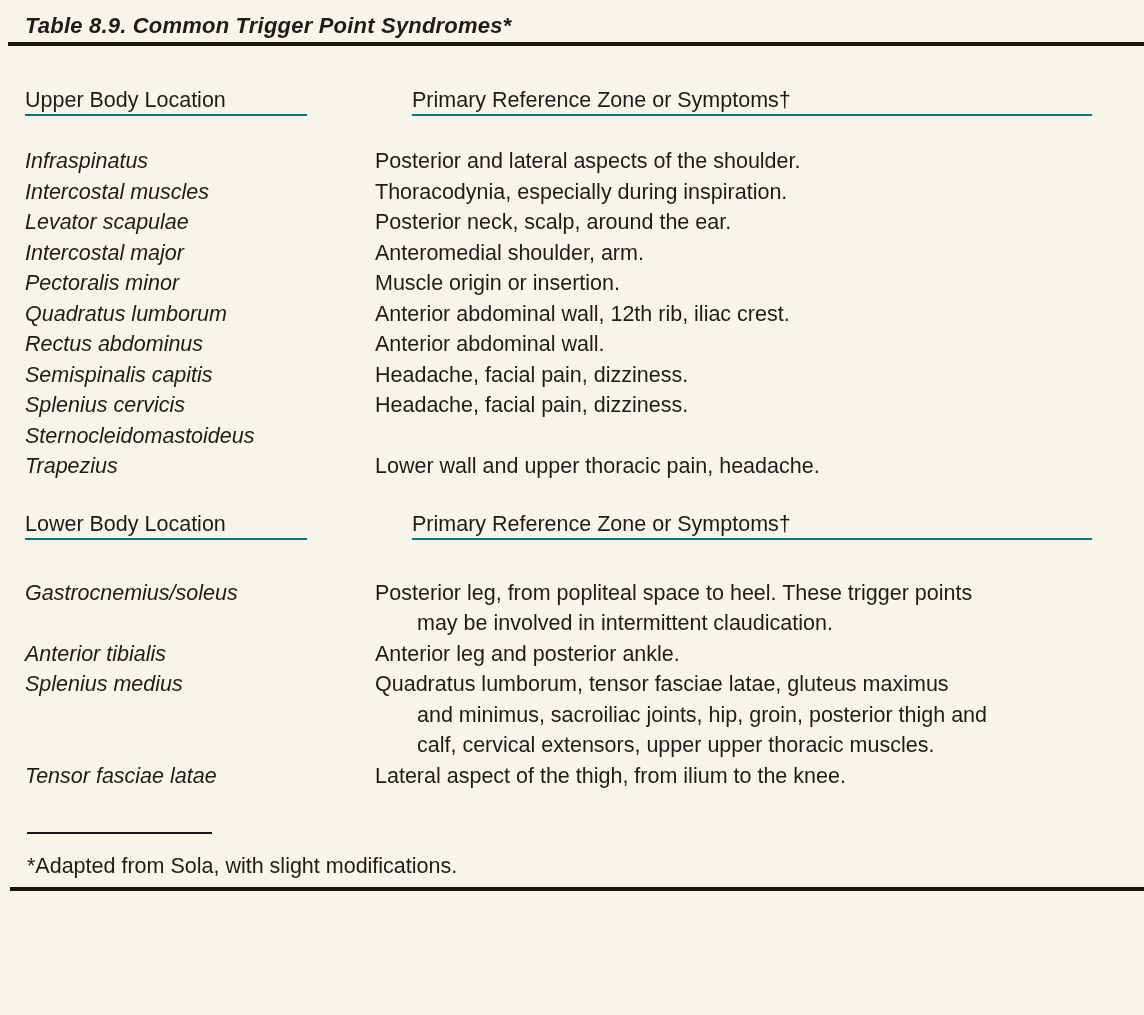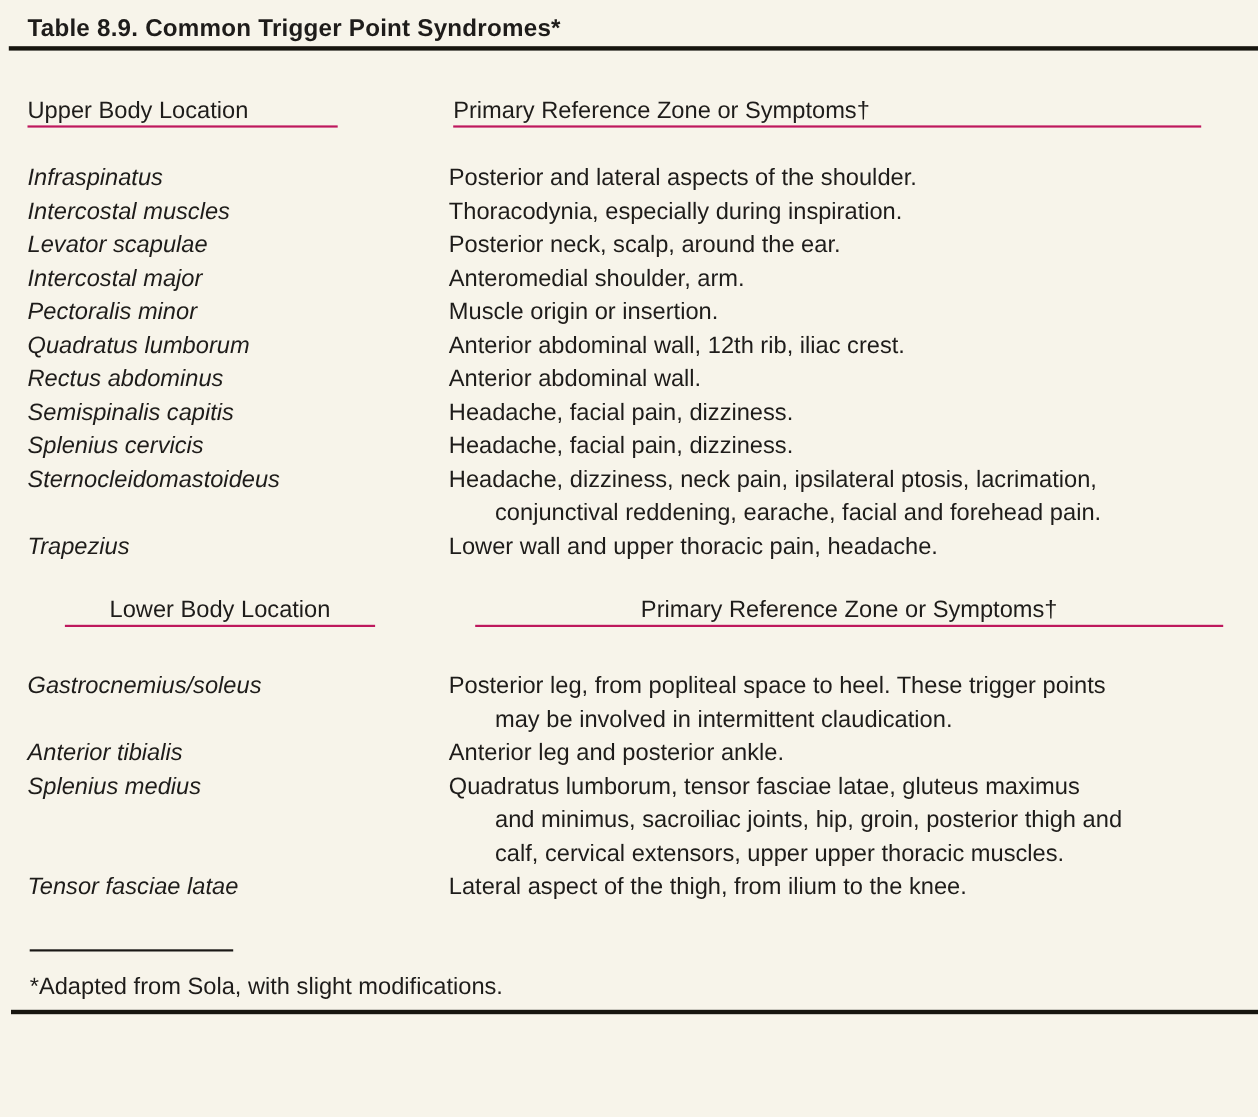--- a/index.html
+++ b/index.html
@@ -18,56 +18,56 @@
     overflow: hidden;
     box-sizing: border-box;
   }
   .title {
     padding-top: 13px;
     margin-left: 25px;
     font-size: 22px;
     font-weight: bold;
     line-height: 1.2;
     letter-spacing: 0.2px;
+    font-style: italic;
   }
   .title-rule {
     margin-top: 3px;
     margin-left: 8px;
     height: 4px;
     background: #17150f;
   }
   .bottom-rule {
     margin-top: 6px;
     margin-left: 10px;
     height: 4px;
     background: #17150f;
   }
   .section .header-row {
     display: grid;
     grid-template-columns: 350px 1fr;
     margin-left: 25px;
     margin-right: 12px;
   }
   .section-upper .header-row { margin-top: 42px; }
-  .section-lower .header-row { margin-top: 30px; text-align: center; }
+  .section-lower .header-row { margin-top: 30px; }
   .header-cell { line-height: 24px; }
   .header-underline {
     display: inline-block;
-    border-bottom: 2px solid #be185d;
+    border-bottom: 2px solid #0f766e;
     padding-bottom: 2px;
   }
   .header-cell.left .header-underline  { width: 282px; }
   .header-cell.right .header-underline { width: 680px; margin-left: 37px; }
   .rows { margin-left: 25px; margin-right: 12px; }
   .section-upper .rows { margin-top: 30px; }
   .section-lower .rows { margin-top: 38px; }
   .row {
     display: grid;
     grid-template-columns: 350px 1fr;
-    gap: 33px;
   }
   .row > div { line-height: 30.5px; }
   .muscle-cell { font-style: italic; }
   .symptoms-cell {
     white-space: pre-wrap;
     padding-left: 42px;
     text-indent: -42px;
   }
   .footnote-rule {
     margin-top: 41px;
@@ -133,22 +133,20 @@
       <div class="row">
         <div class="muscle-cell">Semispinalis capitis</div>
         <div class="symptoms-cell">Headache, facial pain, dizziness.</div>
       </div>
       <div class="row">
         <div class="muscle-cell">Splenius cervicis</div>
         <div class="symptoms-cell">Headache, facial pain, dizziness.</div>
       </div>
       <div class="row">
         <div class="muscle-cell">Sternocleidomastoideus</div>
-        <div class="symptoms-cell">Headache, dizziness, neck pain, ipsilateral ptosis, lacrimation,
-conjunctival reddening, earache, facial and forehead pain.</div>
       </div>
       <div class="row">
         <div class="muscle-cell">Trapezius</div>
         <div class="symptoms-cell">Lower wall and upper thoracic pain, headache.</div>
       </div>
     </div>
   </div>
 
   <div class="section section-lower">
     <div class="header-row">

